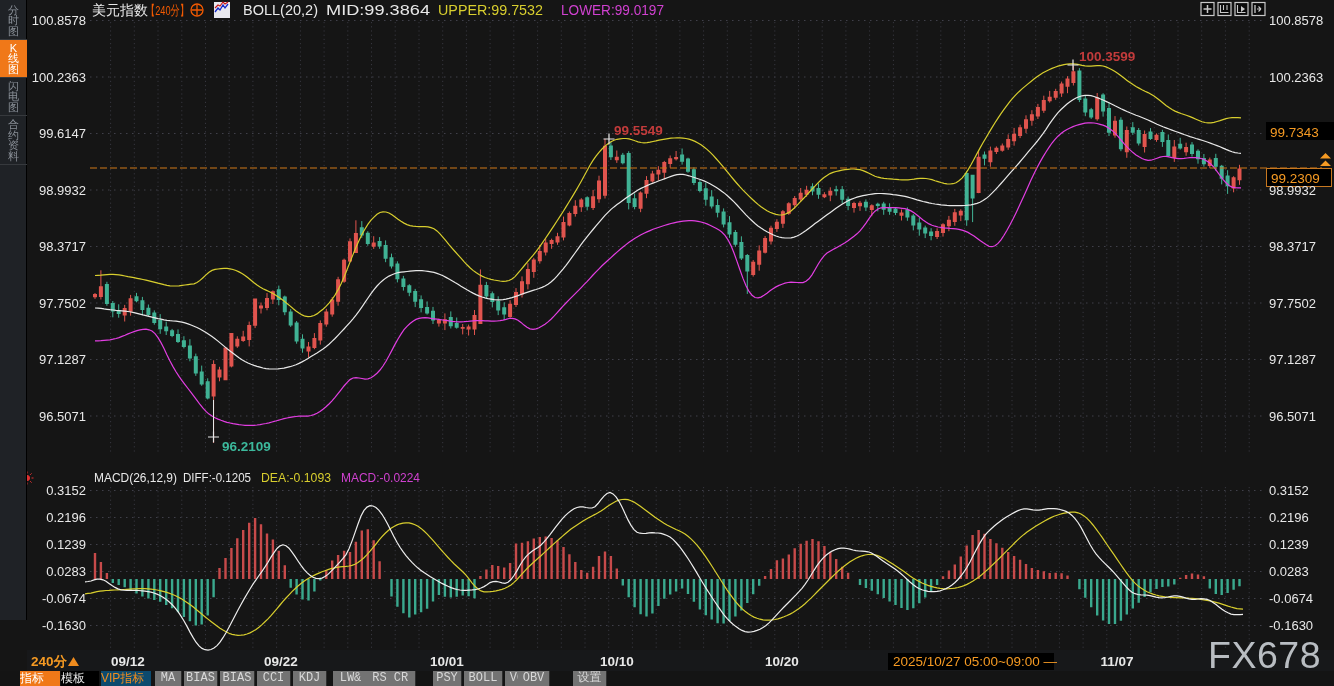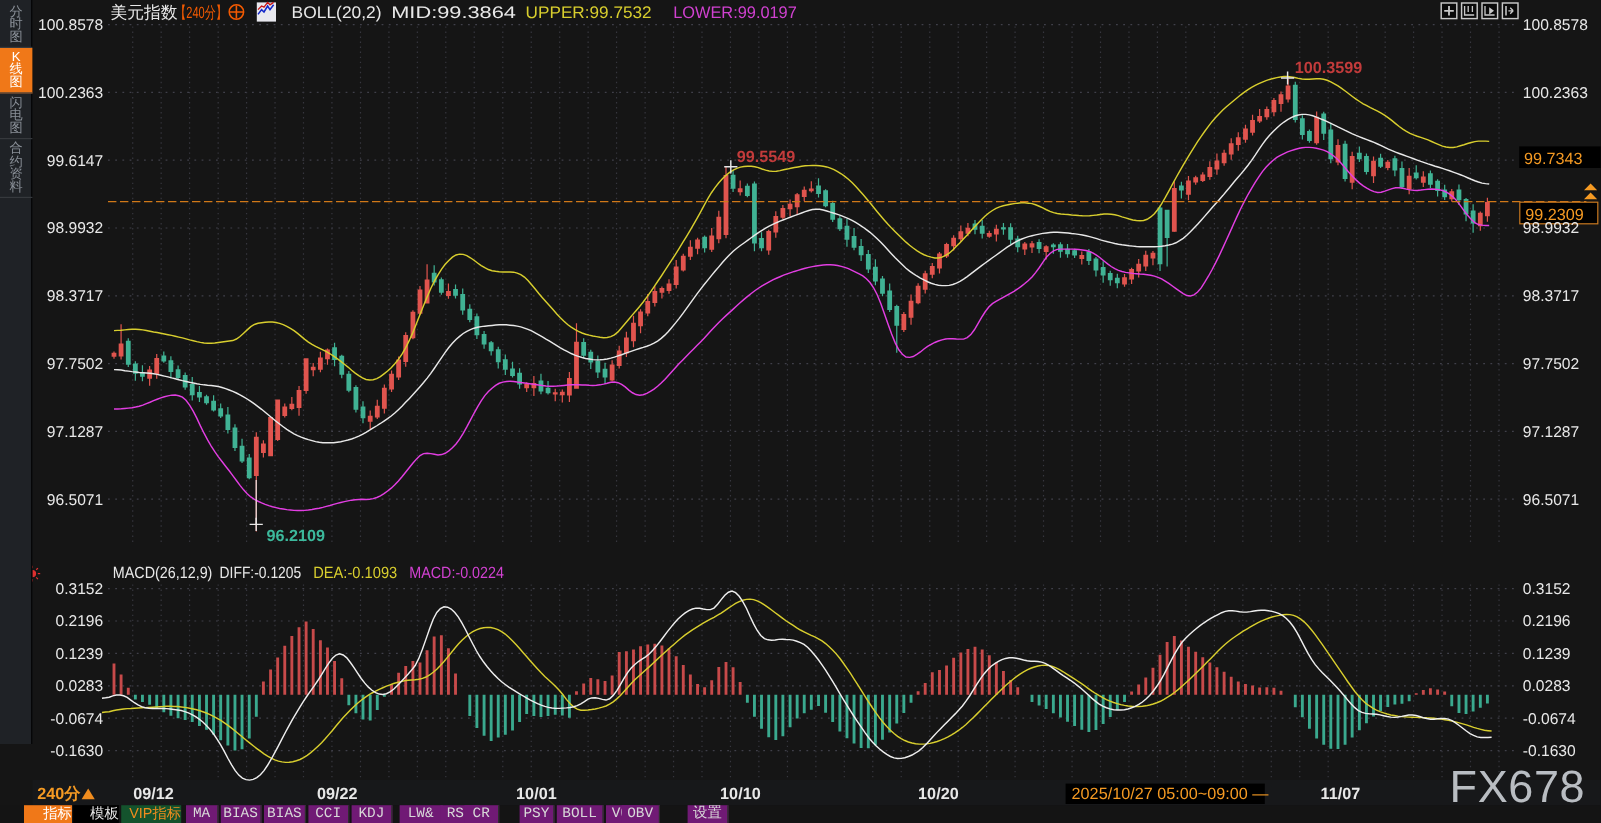--- a/index.html
+++ b/index.html
@@ -1,22 +1,22 @@
 <!DOCTYPE html>
 <html><head><meta charset="utf-8"><style>
 html,body{margin:0;padding:0;background:#151515;width:1334px;height:686px;overflow:hidden}
 *{box-sizing:border-box}
 body{font-family:"Liberation Sans",sans-serif;position:relative}
 #chart{position:absolute;left:0;top:0}
 #sidebar{position:absolute;left:0;top:0;width:27px;height:620px;background:#1f2226;border-right:1px solid #000}
 .si{width:27px;text-align:center;color:#8a9098;font-size:11px;line-height:10.7px;padding:2.5px 0 2.5px 0;border-bottom:1px solid #36393d}
 .sel{background:#f07818;color:#fff}
 #tbar{position:absolute;left:0px;top:671px;width:1334px;height:15px;background:#141414}
-.tb{position:absolute;top:0;height:15px;background:#701a75;border-right:1px solid #2e2e2e;color:#d8d8d8;font-size:12px;line-height:15px;text-align:center;font-family:"Liberation Mono",monospace}
-.tab{position:absolute;top:0;height:15px;font-size:12px;line-height:15px;text-align:right}
+.tb{position:absolute;top:0;height:15px;background:#737373;border-right:1px solid #2e2e2e;color:#d8d8d8;font-size:12px;line-height:15px;text-align:center;font-family:"Liberation Mono",monospace}
+.tab{position:absolute;top:0;height:15px;font-size:12px;line-height:15px;text-align:left}
 </style></head><body>
 <svg id="chart" width="1334" height="686" viewBox="0 0 1334 686">
 <rect width="1334" height="686" fill="#151515"></rect>
 <rect x="27" y="650" width="1307" height="21" fill="#17181a"></rect>
 <path d="M90 20.5H1265M90 77H1265M90 133.5H1265M90 190H1265M90 246.5H1265M90 303H1265M90 359.5H1265M90 416H1265" stroke="#40404a" stroke-width="1" stroke-dasharray="1.5 4.5" fill="none"></path>
 <path d="M90 490.5H1265M90 517.5H1265M90 544.5H1265M90 571.5H1265M90 598.5H1265M90 625.5H1265" stroke="#40404a" stroke-width="1" stroke-dasharray="1.5 4.5" fill="none"></path>
 <path d="M110.6 22V452M134.3 22V452M158 22V452M181.8 22V452M205.5 22V452M229.2 22V452M252.9 22V452M276.6 22V452M300.4 22V452M324.1 22V452M347.8 22V452M371.5 22V452M395.2 22V452M419 22V452M442.7 22V452M466.4 22V452M490.1 22V452M513.8 22V452M537.6 22V452M561.3 22V452M585 22V452M608.7 22V452M632.4 22V452M656.2 22V452M679.9 22V452M703.6 22V452M727.3 22V452M751 22V452M774.8 22V452M798.5 22V452M822.2 22V452M845.9 22V452M869.6 22V452M893.4 22V452M917.1 22V452M940.8 22V452M964.5 22V452M988.2 22V452M1012 22V452M1035.7 22V452M1059.4 22V452M1083.1 22V452M1106.8 22V452M1130.6 22V452M1154.3 22V452M1178 22V452M1201.7 22V452M1225.4 22V452M1249.2 22V452" stroke="#36363e" stroke-width="1" stroke-dasharray="1.2 3" fill="none"></path>
 <path d="M110.6 487V648M134.3 487V648M158 487V648M181.8 487V648M205.5 487V648M229.2 487V648M252.9 487V648M276.6 487V648M300.4 487V648M324.1 487V648M347.8 487V648M371.5 487V648M395.2 487V648M419 487V648M442.7 487V648M466.4 487V648M490.1 487V648M513.8 487V648M537.6 487V648M561.3 487V648M585 487V648M608.7 487V648M632.4 487V648M656.2 487V648M679.9 487V648M703.6 487V648M727.3 487V648M751 487V648M774.8 487V648M798.5 487V648M822.2 487V648M845.9 487V648M869.6 487V648M893.4 487V648M917.1 487V648M940.8 487V648M964.5 487V648M988.2 487V648M1012 487V648M1035.7 487V648M1059.4 487V648M1083.1 487V648M1106.8 487V648M1130.6 487V648M1154.3 487V648M1178 487V648M1201.7 487V648M1225.4 487V648M1249.2 487V648" stroke="#36363e" stroke-width="1" stroke-dasharray="1.2 3" fill="none"></path>
 <path d="M95 293V298.9M100.9 270.3V299.5M124.7 304.9V321.5M130.6 294.9V315.7M213.6 360.3V442.9M219.5 366.8V381.3M225.5 362.8V378M231.4 342.5V367.4M237.3 336.3V347.9M243.2 330.8V341.9M249.2 321.6V346.4M255.1 304.9V328.1M261 302.5V313.5M267 293.1V310.3M272.9 290.4V304M308.5 342V357.5M314.4 333.1V349.2M320.3 320.4V344.6M326.3 308.8V326.7M332.2 297.1V316.7M338.1 276.8V305.7M344.1 258.6V282.8M350 238.4V262.4M355.9 220.3V244.2M373.7 236.2V248.9M438.9 318.6V326.6M444.9 313.4V330.1M462.7 324V334.4M468.6 324.6V335.5M474.5 310V335M480.4 269.4V322.2M510.1 300.2V318M516 288.1V307M522 276.4V297.5M527.9 263.2V289.4M533.8 257.8V277.8M539.8 245V263.6M545.7 238.5V255.5M551.6 238.7V248.8M557.5 232.8V244.8M563.5 216.6V240.4M569.4 211.5V226.3M575.3 200.2V216.6M581.3 198.2V211.9M593.1 189.9V210M599 175.7V202.8M605 138.9V198.5M616.8 150.5V162.9M640.6 191.4V212.2M646.5 176.1V198.2M652.4 170.8V182.5M658.4 166.2V180.3M664.3 160.9V179.2M670.2 155.5V167.7M676.1 151V160.5M753.2 260V276.6M759.2 245.4V270.7M765.1 236V253.5M771 225.7V244.5M776.9 219.2V231.9M782.9 210V227.9M788.8 202.2V214.9M794.7 196V208.7M800.7 188V201.6M806.6 185.8V196.8M824.4 192.2V198.1M830.3 187.3V201.2M854 201.7V212.6M860 200.9V210.9M871.8 204.3V216.2M901.5 209.5V220.5M937.1 228.3V239M943 223.2V236.6M948.9 215.9V231.2M954.8 208.9V225.8M960.8 209.2V221.1M978.6 151.2V193.2M990.4 146.6V166.8M996.4 146.4V154M1002.3 143.5V151.7M1008.2 134.4V149.8M1014.1 127.9V145.7M1020.1 124.7V138.1M1026 115.3V133.1M1031.9 110.2V125.7M1037.9 103.9V119M1043.8 95.7V112.9M1049.7 90.9V102.6M1055.7 88.8V99.8M1061.6 81.6V96.9M1067.5 76.2V93.2M1073.4 65.8V85.5M1097.2 93V120.7M1115 116.1V137.7M1126.8 126.5V157.8M1144.6 130.5V152.5M1156.5 133.4V141.8M1174.3 140V161.9M1186.1 142.7V155.8M1209.8 157.6V168.2M1233.6 176.2V192.3M1239.5 164.8V184.8" stroke="#e0544e" stroke-width="1" fill="none"></path>
 <path d="M106.9 281.8V305.8M112.8 301V317.3M118.7 304.3V317.7M136.5 292.9V302.3M142.4 296.9V315.3M148.4 304.5V316M154.3 310.4V324.7M160.2 314.1V333.8M166.2 321.6V335M172.1 328.9V337.2M178 329.4V343M183.9 336.2V348.4M189.9 339.2V361.3M195.8 353.6V375.9M201.7 365.6V385.8M207.7 378.3V399.4M278.8 285.6V305.3M284.8 295.6V315.2M290.7 309.1V326.9M296.6 321V343.7M302.5 334.3V352.7M361.8 221.1V237.9M367.8 231.2V245.7M379.6 237.1V248.8M385.6 240.4V262.2M391.5 253.6V268.5M397.4 261.3V282.4M403.4 275.9V290.6M409.3 284.2V296.2M415.2 288.9V307.1M421.1 295.4V312.4M427.1 301.4V314.6M433 306.9V324M450.8 311.4V328.5M456.7 317.5V328.7M486.4 281.9V298.5M492.3 291.5V307.4M498.2 296.3V315.1M504.2 302.3V319.5M587.2 196.3V210.4M610.9 141.7V160M622.8 152.9V164.4M628.7 151.2V209.4M634.6 193.5V209.3M682.1 148.5V164.6M688 157.7V172.8M693.9 167.3V185.1M699.9 179.8V192.4M705.8 182.6V205.7M711.7 190.1V208.5M717.6 199.1V217.4M723.6 208.4V227.4M729.5 216.1V237.8M735.4 230V246.8M741.4 236.3V260M747.3 254V293.9M812.5 183.3V195.3M818.5 183.4V198.8M836.2 185.8V195.6M842.2 186V203.4M848.1 196.5V210.2M865.9 199.4V211.1M877.8 202.7V211.4M883.7 201.8V214.8M889.6 203.3V214.8M895.5 207.2V215.1M907.4 207.4V220.8M913.3 214.1V230.4M919.3 217.8V235.7M925.2 225.6V238.1M931.1 228.2V240.3M966.7 171.2V225.8M972.6 181.6V222.1M984.5 151.5V165.4M1079.4 68.1V102.1M1085.3 96V116.2M1091.2 107.9V118.9M1103.1 93.2V116.6M1109 102.3V136M1120.9 117.3V151.2M1132.8 122.1V134.9M1138.7 128V145.5M1150.5 128.1V139.9M1162.4 129.8V146.9M1168.3 134.5V157.1M1180.2 137.8V149.6M1192 142.1V156.6M1198 149.3V163.7M1203.9 154V166.6M1215.8 153.8V170.8M1221.7 164.9V184.4M1227.6 170.2V193.9" stroke="#40b294" stroke-width="1" fill="none"></path>
@@ -136,21 +136,21 @@
 <div class="si">
       <div>合</div>
       <div>约</div>
       <div>资</div>
       <div>料</div>
     </div>
 </div>
 <div id="tbar">
 <div class="tab" style="left:20px;width:40px;background:#f07818;color:#fff">指标</div>
 <div class="tab" style="left:61px;width:38px;background:#000000;color:#e8e8e8">模板</div>
-<div class="tab" style="left:101px;width:50px;background:#14532d;color:#f08c1e">VIP指标</div>
+<div class="tab" style="left:101px;width:50px;background:#0c4a6e;color:#f08c1e">VIP指标</div>
 <div class="tb" style="left:155px;width:27px">MA</div>
     <div class="tb" style="left:184px;width:34px">BIAS</div>
     <div class="tb" style="left:220px;width:35px">BIAS</div>
     <div class="tb" style="left:257px;width:34px">CCI</div>
     <div class="tb" style="left:293px;width:34px">KDJ</div>
     <div class="tb" style="left:333px;width:36px">LW&amp;</div>
     <div class="tb" style="left:367px;width:33px">RSI</div>
     <div class="tb" style="left:387px;width:29px">CR</div>
     <div class="tb" style="left:433px;width:29px">PSY</div>
     <div class="tb" style="left:464px;width:39px">BOLL</div>

